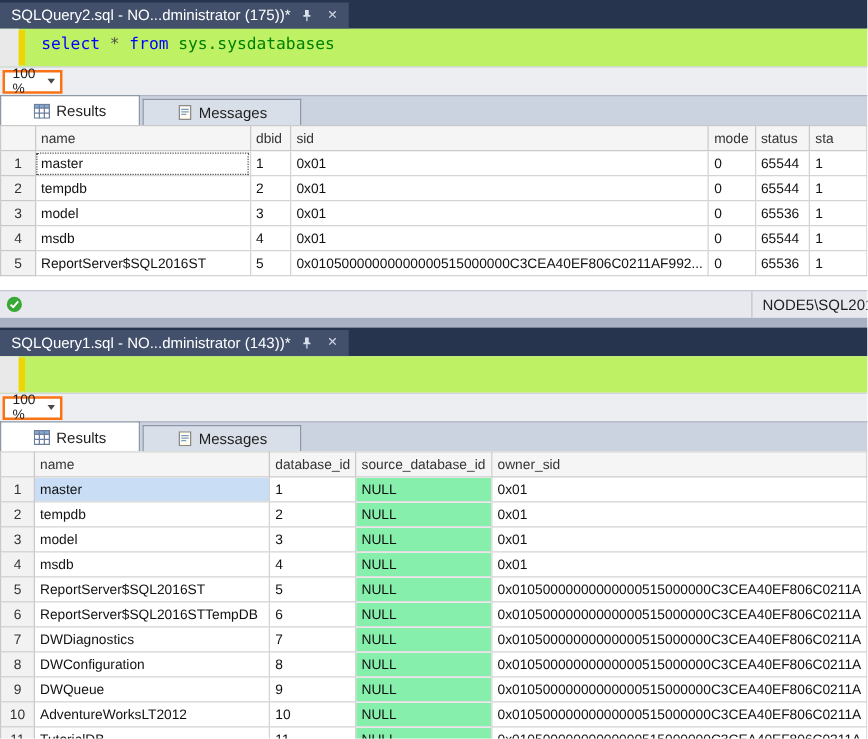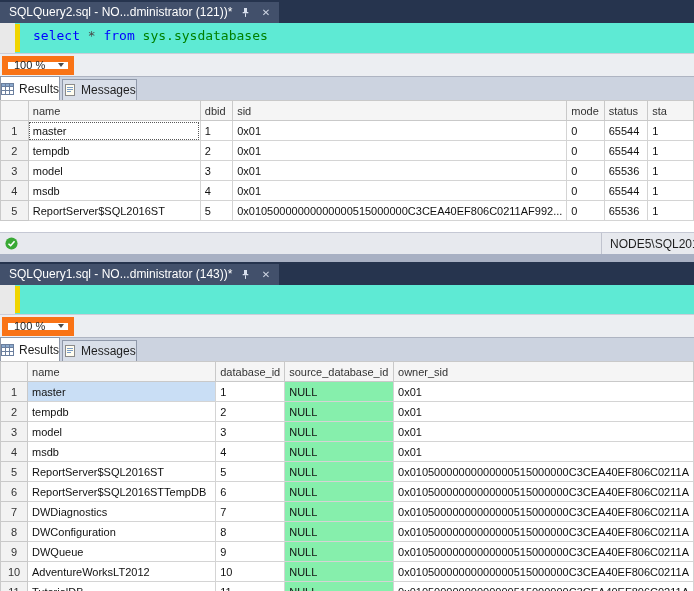--- a/index.html
+++ b/index.html
@@ -20,45 +20,45 @@
   .doc-tab {
     height:21px; background:#42506b; color:#fff;
     display:flex; align-items:center; gap:7px; padding:0 7px 0 9px;
     font-size:12px; white-space:nowrap; cursor:default;
   }
   .doc-title { position:relative; top:-1px; }
   .tab-icon { display:inline-flex; align-items:center; justify-content:center; width:13px; height:13px; }
   .tab-close { color:#cfd6e4; font-size:10px; line-height:13px; }
 
   
-  .editor { height:30px; background:#5eead4; display:flex; flex:none; position:relative; }
+  .editor { height:30px; background:#bef264; display:flex; flex:none; position:relative; }
   .editor-b { height:29px; }
   .gutter { width:15px; background:#e9e9e9; flex:none; }
   .changebar { width:5px; background:#f0d500; flex:none; margin:1px 0; }
   .codeline {
     font-family:"DejaVu Sans Mono","Liberation Mono",monospace;
     font-size:13px; line-height:26px; padding-left:13px; white-space:pre;
   }
   .tok-kw { color:#0000ff; }
   .tok-op { color:#4a4a4a; }
   .tok-obj { color:#008000; }
 
   
   .zoomrow { height:23px; background:#eceef2; border-top:1px solid #ccced9; display:flex; align-items:center; flex:none; }
   .zoom-combo {
-    width:72px; height:19px; margin-left:2px; background:#fff;
-    border:6px solid #f97316; display:flex; align-items:center;
+    width:48px; height:19px; margin-left:2px; background:#fff;
+    border:2px solid #f97316; display:flex; align-items:center;
     justify-content:space-between; padding:0 4px 0 6px; font-size:11px; cursor:default;
   }
   .combo-arrow { width:0; height:0; border-left:3.5px solid transparent; border-right:3.5px solid transparent; border-top:4px solid #4a4a4a; }
 
   
   .rtabs { height:24px; background:#ccd3e0; border-top:1px solid #aeb4c2; display:flex; align-items:flex-end; flex:none; }
   .rtab {
-    height:21px; display:flex; align-items:center; gap:5px; padding:0 0;
+    height:21px; display:flex; align-items:center; gap:5px; padding:0 26px;
     border:1px solid #8f98a9; border-bottom:none; background:#d9dfe9;
     margin-right:2px; cursor:default; white-space:nowrap;
   }
   .rtab.active { background:#fff; height:24px; }
 
   
   .gridwrap { flex:1; min-height:0; background:#fff; overflow:hidden; }
   table.rgrid-table { border-collapse:collapse; table-layout:fixed; font-size:11px; }
   .rgrid-table th, .rgrid-table td {
     height:20px; padding:0 4px; border:1px solid #d4d4d4;
@@ -85,21 +85,21 @@
   .splitter { height:8px; background:#a8b0c3; flex:none; }
 </style>
 </head>
 <body>
 
 <div class="app">
 
   <div class="panel panel-top">
     <div class="tabstrip">
       <div class="doc-tab">
-        <span class="doc-title">SQLQuery2.sql - NO...dministrator (121))*</span>
+        <span class="doc-title">SQLQuery2.sql - NO...dministrator (175))*</span>
         <span class="tab-icon">
           <svg width="11" height="11" viewBox="0 0 11 11">
               <path d="M4 1 h3 v4 h1.3 v1.3 H2.7 V5 H4 z" fill="#d9e0ee"></path>
               <rect x="5" y="6.3" width="1" height="3.6" fill="#d9e0ee"></rect>
             </svg>
         </span>
         <span class="tab-icon tab-close">✕</span>
       </div>
     </div>
 

